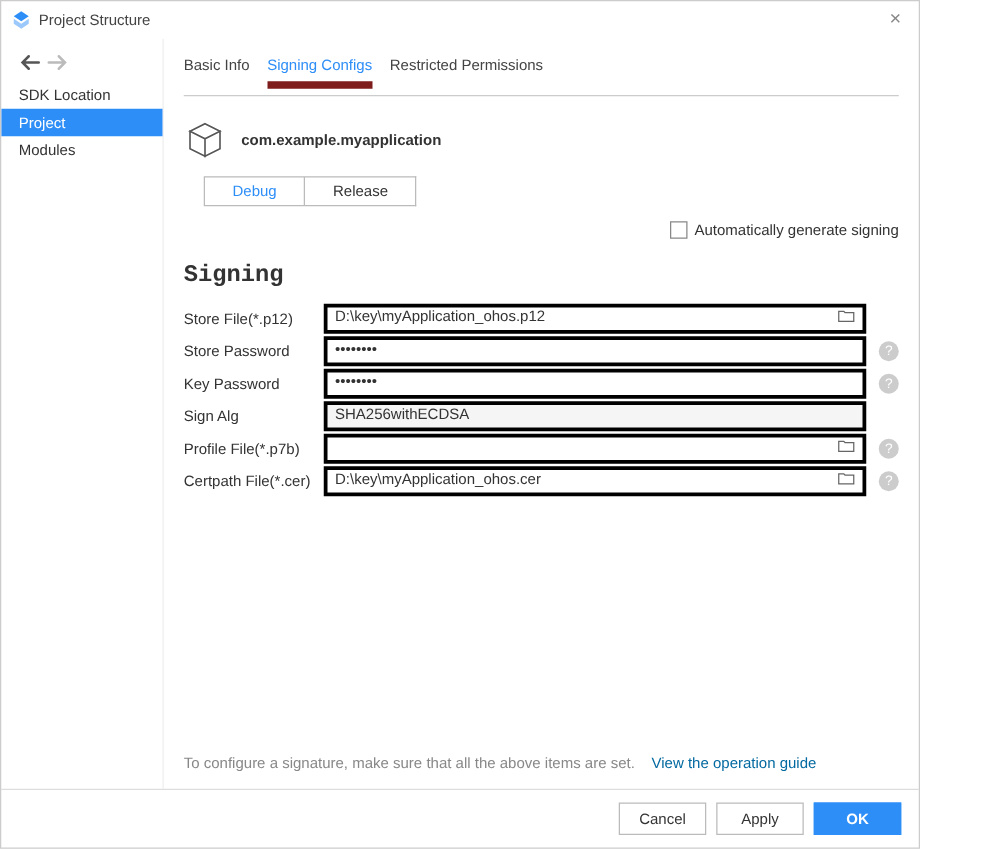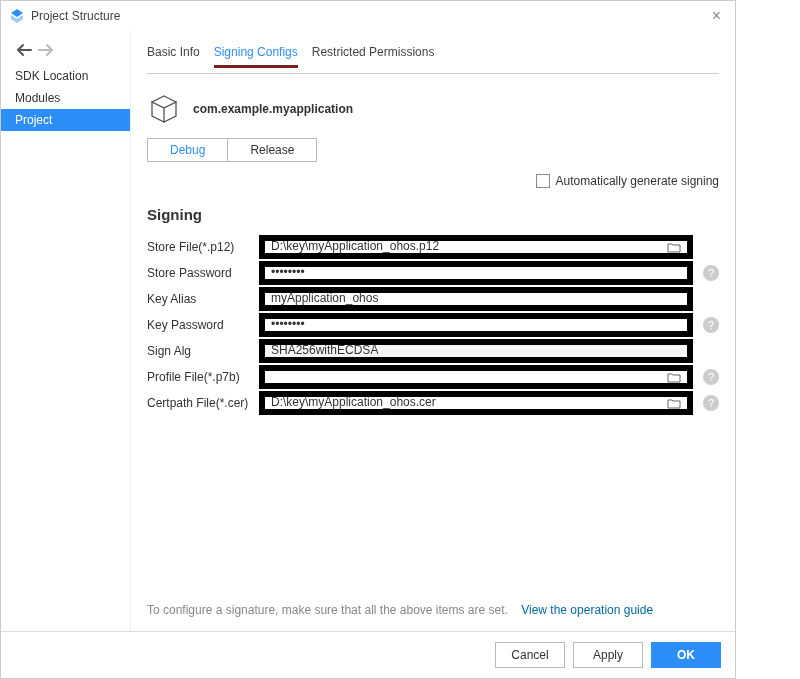--- a/index.html
+++ b/index.html
@@ -11,35 +11,35 @@
   .titlebar .close { margin-left: auto; font-size: 16px; color: #888; padding: 0 6px; line-height:1; }
   .body { flex: 1; display: flex; overflow: hidden; }
   .sidebar { width: 130px; border-right: 1px solid #eee; padding-top: 6px; }
   .navarrows { padding: 6px 14px 8px 14px; display:flex; gap:4px; }
   .navarrows svg { display:block; }
   .side-item { padding: 4px 14px; cursor: default; }
   .side-item.selected { background: #2e8ef7; color: #fff; }
   .main { flex: 1; display: flex; flex-direction: column; padding: 0 16px 0 16px; }
   .tabs { display: flex; gap: 14px; padding: 14px 0 6px 0; border-bottom: 1px solid #ccc; }
   .tab { padding-bottom: 6px; color: #444; cursor: default; text-align: center; }
-  .tab.active { color: #2e8ef7; border-bottom: 3px solid #7f1d1d; margin-bottom:-1px; }
+  .tab.active { color: #2e8ef7; border-bottom: 6px solid #7f1d1d; margin-bottom:-1px; }
   .pkgrow { display: flex; align-items: center; gap: 12px; padding: 18px 0 12px 0; }
   .pkgrow .cube { width:34px; height:34px; display:flex; align-items:center; justify-content:center;}
   .pkgname { font-weight: bold; font-size:12px; }
   .modebtns { display: flex; margin-bottom:8px; }
   .modebtn { border: 1px solid #bbb; padding: 4px 22px; font-size:12px; cursor:default; background:#fff;}
-  .modebtn.active { color: #2e8ef7; }
+  .modebtn.active { color: #2e8ef7; margin-left: 16px; }
   .modebtn + .modebtn { border-left: none; }
   .autorow { display:flex; justify-content:flex-end; align-items:center; padding: 4px 0 12px 0; gap:6px;}
   .checkbox { width:14px; height:14px; border:1px solid #888; display:inline-block; }
-  .section-title { font-weight: bold; font-size:15px; margin: 6px 0 12px 0; }
+  .section-title { font-weight: bold; font-size:19px; margin: 6px 0 12px 0; font-family: Liberation Mono, monospace; }
   .form { display:flex; flex-direction:column; gap:2px; }
   .frow { display:flex; align-items:center; }
   .flabel { width: 112px; flex-shrink:0; }
-  .finput { flex:1; border:6px solid #000000; height:24px; padding:0 6px; display:flex; align-items:flex-end; background:#fff; font-size:12px;}
+  .finput { flex:1; border:3px solid #000000; height:24px; padding:0 6px; display:flex; align-items:flex-start; background:#fff; font-size:12px;}
   .finput.withicon { padding-right: 2px; }
   .finput .browse { margin-left:auto; width:22px; display:flex; align-items:center; justify-content:center;}
   .help { width:16px; height:16px; border-radius:50%; background:#ccc; color:#fff; font-size:11px; display:flex; align-items:center; justify-content:center; margin-left:10px; flex-shrink:0;}
   .helpspacer { width:26px; flex-shrink:0; }
   .footer-note { margin-top:auto; padding: 14px 0; color:#888; font-size:12px;}
   .footer-note a { color:#0369a1; text-decoration:none; margin-left:10px;}
   .buttons { border-top:1px solid #ddd; padding:10px 14px; display:flex; justify-content:flex-end; gap:8px; }
   .btn { min-width:70px; height:26px; border:1px solid #bbb; background:#fff; display:flex; align-items:center; justify-content:center; font-size:12px; cursor:default;}
   .btn.primary { background:#2e8ef7; color:#fff; border-color:#2e8ef7; font-weight:bold;}
 </style>
@@ -67,22 +67,22 @@
               <path d="M8 2 L3 7 L8 12 M3 7 H16" stroke="#555" stroke-width="2" fill="none" stroke-linecap="round"></path>
             </svg>
           </span>
         <span>
             <svg width="18" height="14" viewBox="0 0 18 14">
               <path d="M10 2 L15 7 L10 12 M15 7 H2" stroke="#bbb" stroke-width="2" fill="none" stroke-linecap="round"></path>
             </svg>
           </span>
       </div>
       <div class="side-item">SDK Location</div>
+      <div class="side-item selected">Project</div>
       <div class="side-item">Modules</div>
-      <div class="side-item selected">Project</div>
     </div>
 
     <div class="main">
       <div class="tabs">
         <div class="tab">Basic Info</div>
         <div class="tab active">Signing Configs</div>
         <div class="tab">Restricted Permissions</div>
       </div>
 
       <div class="pkgrow">
@@ -121,27 +121,20 @@
         </div>
 
         <div class="frow">
           <div class="flabel">Store Password</div>
           <div class="finput">
               <span>••••••••</span>
             </div>
           <div class="help">?</div>
         </div>
 
-        <div class="frow">
-          <div class="flabel">Key Alias</div>
-          <div class="finput">
-              <span>myApplication_ohos</span>
-            </div>
-          <div class="helpspacer"></div>
-        </div>
 
         <div class="frow">
           <div class="flabel">Key Password</div>
           <div class="finput">
               <span>••••••••</span>
             </div>
           <div class="help">?</div>
         </div>
 
         <div class="frow">

